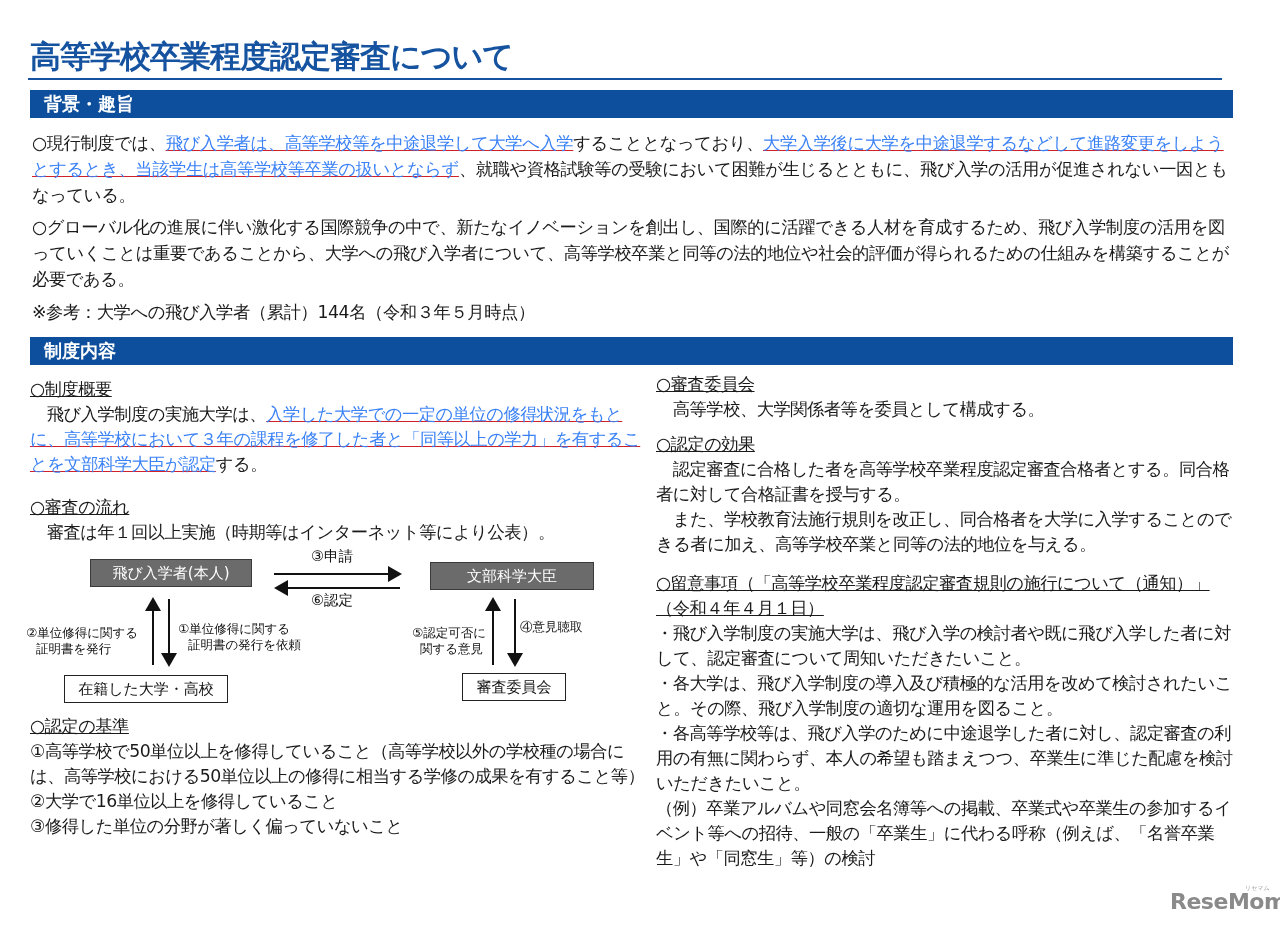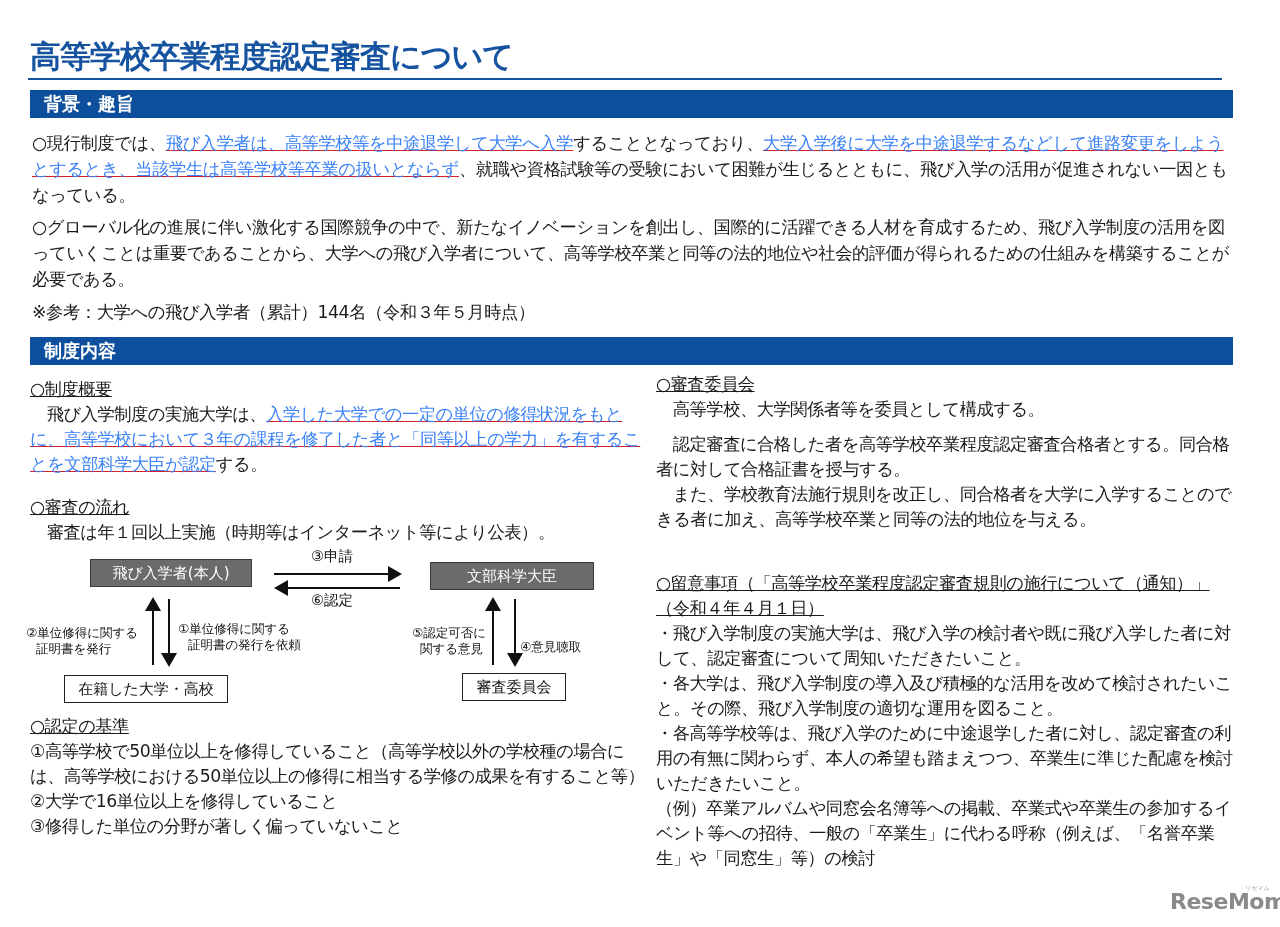--- a/index.html
+++ b/index.html
@@ -109,36 +109,37 @@
     <div style="padding-left:10px;">証明書を発行</div>
   </div>
   <div class="small-lbl" style="left:152px; top:66px;">
     <div>①単位修得に関する</div>
     <div style="padding-left:10px;">証明書の発行を依頼</div>
   </div>
   <div class="small-lbl" style="left:386px; top:70px;">
     <div>⑤認定可否に</div>
     <div style="padding-left:8px;">関する意見</div>
   </div>
-  <div class="small-lbl" style="left:494px; top:84px;">④意見聴取</div>
+  <div class="small-lbl" style="left:494px; top:64px;font-family:Liberation Serif, serif;">④意見聴取</div>
 </div>
 
 <div class="col leftcol" style="top:714px;">
   <span class="sec-h u">○認定の基準</span>
   <div>①高等学校で50単位以上を修得していること（高等学校以外の学校種の場合には、高等学校における50単位以上の修得に相当する学修の成果を有すること等）</div>
   <div>②大学で16単位以上を修得していること</div>
   <div>③修得した単位の分野が著しく偏っていないこと</div>
 </div>
 
 <div class="col rightcol" style="top:372px;">
   <span class="sec-h u">○審査委員会</span>
   <div>　高等学校、大学関係者等を委員として構成する。</div>
 </div>
 
 <div class="col rightcol" style="top:432px;">
+  <span class="sec-h u">○認定の効果</span>
   <div>　認定審査に合格した者を高等学校卒業程度認定審査合格者とする。同合格者に対して合格証書を授与する。</div>
   <div>　また、学校教育法施行規則を改正し、同合格者を大学に入学することのできる者に加え、高等学校卒業と同等の法的地位を与える。</div>
 </div>
 
 <div class="col rightcol" style="top:571px;">
   <span class="sec-h u">○留意事項（「高等学校卒業程度認定審査規則の施行について（通知）」（令和４年４月１日）</span>
   <div>・飛び入学制度の実施大学は、飛び入学の検討者や既に飛び入学した者に対して、認定審査について周知いただきたいこと。</div>
   <div>・各大学は、飛び入学制度の導入及び積極的な活用を改めて検討されたいこと。その際、飛び入学制度の適切な運用を図ること。</div>
   <div>・各高等学校等は、飛び入学のために中途退学した者に対し、認定審査の利用の有無に関わらず、本人の希望も踏まえつつ、卒業生に準じた配慮を検討いただきたいこと。</div>
   <div>（例）卒業アルバムや同窓会名簿等への掲載、卒業式や卒業生の参加するイベント等への招待、一般の「卒業生」に代わる呼称（例えば、「名誉卒業生」や「同窓生」等）の検討</div>

